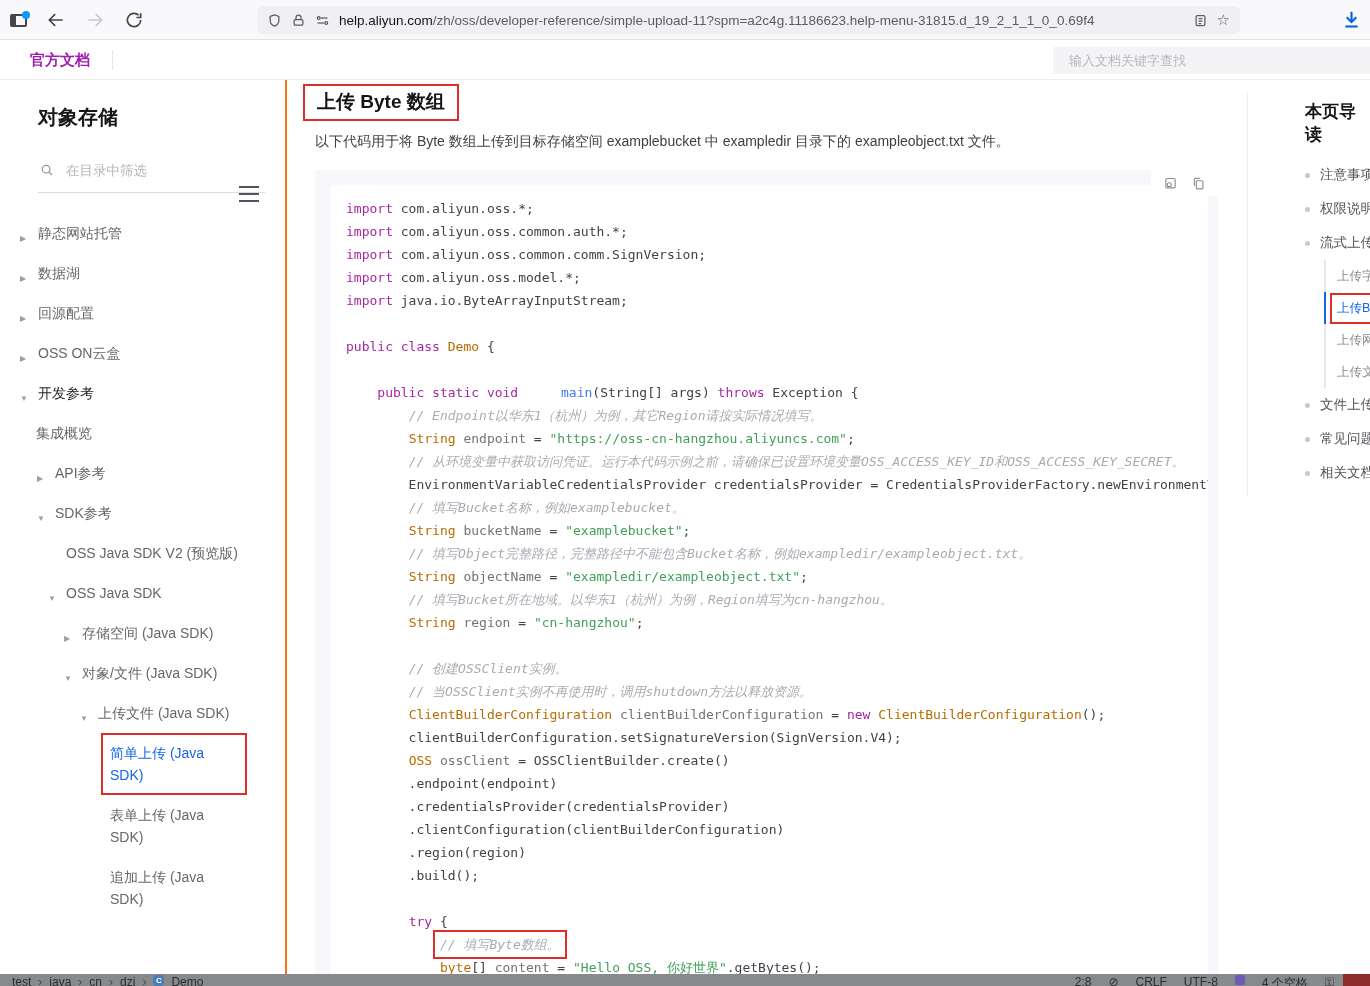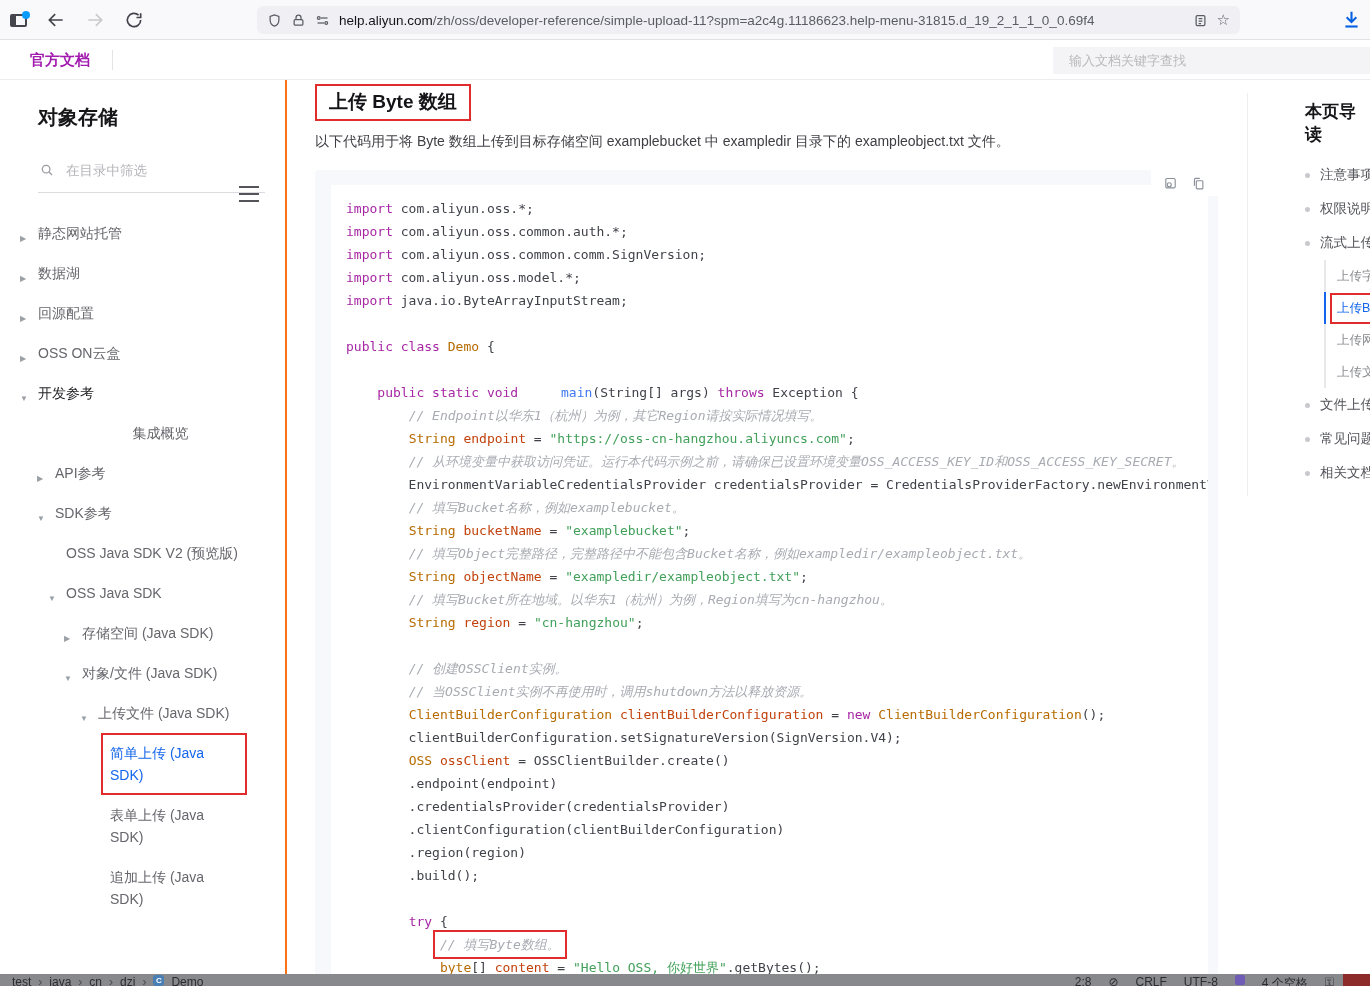--- a/index.html
+++ b/index.html
@@ -53,29 +53,29 @@
   .ti { position:relative; margin-bottom:18px; line-height:22px; font-size:14px; color:#66666c; cursor:pointer; }
   .ti .arrow { position:absolute; top:6px; font-size:8px; color:#9aa0a6; }
   .ti .lbl { display:inline-block; }
   .ti.emph { color:#1e1e22; }
   .ti.active { color:#1366ec; }
   .ti.annotated .lbl { outline:2px solid #e12c2c; outline-offset:7px; width:128px; }
   .ti.lv5 .lbl { width:128px; }
 
   
   .title-box { position:absolute; left:303px; top:84px; border:2px solid #e12c2c;
-    padding:3px 12px 4px 12px; font-size:19px; font-weight:bold; color:#141418;margin-left:12px; }
+    padding:3px 12px 4px 12px; font-size:19px; font-weight:bold; color:#141418; }
   .intro { position:absolute; left:315px; top:133px; font-size:14px; color:#3e3e44; }
 
   .codewrap { position:absolute; left:315px; top:170px; width:903px; bottom:0;
     background:#f6f8fb; border-radius:4px 4px 0 0; padding:15px 10px 0 16px; }
   .codebox { background:#fff; height:100%; overflow:hidden; padding:12px 0 0 15px; }
   pre.code { margin:0; font-family:"DejaVu Sans Mono", monospace; font-size:13px; line-height:23px;
     color:#40424a; white-space:pre; }
-  .cs-k { color:#a626a4; } .cs-t { color:#b76b01; } .cs-v { color:#c2410c; }
+  .cs-k { color:#a626a4; } .cs-t { color:#b76b01; } .cs-v { color:#737373; }
   .cs-s { color:#42a05a; } .cs-f { color:#4078f2;margin-left:35px; }
   .cs-c { color:#a8abb2; font-style:italic; }
   .ann { outline:2px solid #e12c2c; outline-offset:5px; }
   .code-actions { position:absolute; top:0; right:0; background:#fff; border-radius:0 4px 0 6px;
     padding:6px 12px 5px 12px; display:flex; gap:13px; color:#8a8f98; }
   .code-actions svg { width:15px; height:15px; cursor:pointer; }
 
   
   .toc { position:absolute; left:1247px; top:93px; width:120px; border-left:1px solid #ededf0; padding-bottom:6px;padding-left:42px; }
   .toc-title { margin:7px 0 12px 15px; font-size:17px; font-weight:bold; color:#17171a; }
@@ -175,21 +175,21 @@
           <path d="m15.5 15.5 5 5"></path>
         </svg>
       <input placeholder="在目录中筛选" style="">
     </div>
     <div class="tree">
         <div class="ti lv0" style="padding-left: 38px;"><span class="arrow" style="left: 20px;">▶</span><span class="lbl">静态网站托管</span></div>
         <div class="ti lv0" style="padding-left: 38px;"><span class="arrow" style="left: 20px;">▶</span><span class="lbl">数据湖</span></div>
         <div class="ti lv0" style="padding-left: 38px;"><span class="arrow" style="left: 20px;">▶</span><span class="lbl">回源配置</span></div>
         <div class="ti lv0" style="padding-left: 38px;"><span class="arrow" style="left: 20px;">▶</span><span class="lbl">OSS ON云盒</span></div>
         <div class="ti lv0 emph" style="padding-left: 38px;"><span class="arrow" style="left: 20px;">▼</span><span class="lbl">开发参考</span></div>
-        <div class="ti lv1" style="padding-left: 36px; text-align: center;"><span class="lbl">集成概览</span></div>
+        <div class="ti lv1" style="padding-left: 36px;"><span class="lbl">集成概览</span></div>
         <div class="ti lv1" style="padding-left: 55px;"><span class="arrow" style="left: 37px;">▶</span><span class="lbl">API参考</span></div>
         <div class="ti lv1" style="padding-left: 55px;"><span class="arrow" style="left: 37px;">▼</span><span class="lbl">SDK参考</span></div>
         <div class="ti lv2" style="padding-left: 66px;"><span class="lbl">OSS Java SDK V2 (预览版)</span></div>
         <div class="ti lv2" style="padding-left: 66px;"><span class="arrow" style="left: 48px;">▼</span><span class="lbl">OSS Java SDK</span></div>
         <div class="ti lv3" style="padding-left: 82px;"><span class="arrow" style="left: 64px;">▶</span><span class="lbl">存储空间 (Java SDK)</span></div>
         <div class="ti lv3" style="padding-left: 82px;"><span class="arrow" style="left: 64px;">▼</span><span class="lbl">对象/文件 (Java SDK)</span></div>
         <div class="ti lv4" style="padding-left: 98px;"><span class="arrow" style="left: 80px;">▼</span><span class="lbl">上传文件 (Java SDK)</span></div>
         <div class="ti lv5 active annotated" style="padding-left: 110px;"><span class="lbl">简单上传 (Java SDK)</span></div>
         <div class="ti lv5" style="padding-left: 110px;"><span class="lbl">表单上传 (Java SDK)</span></div>
         <div class="ti lv5" style="padding-left: 110px;"><span class="lbl">追加上传 (Java SDK)</span></div>

